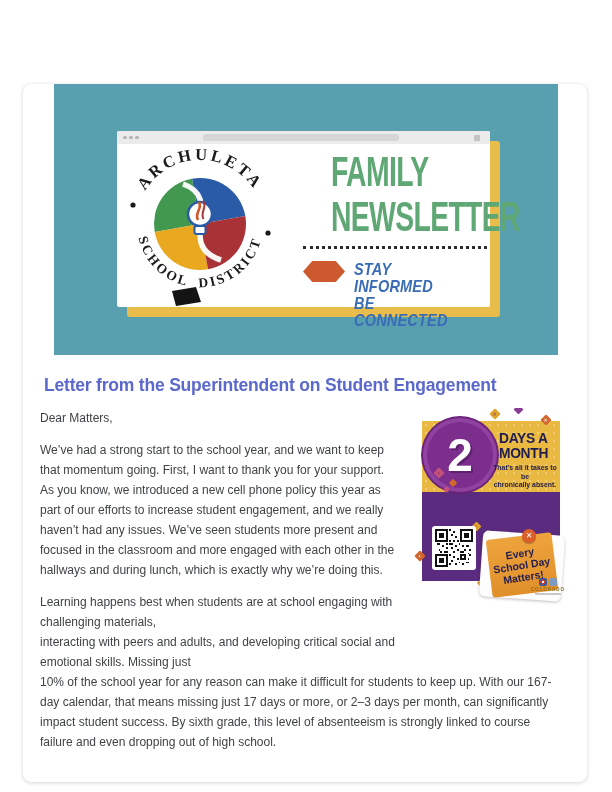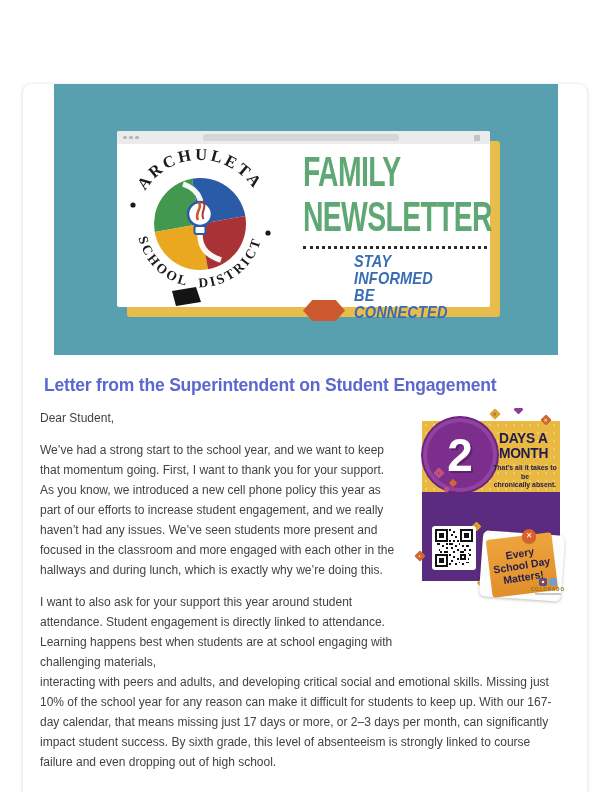--- a/index.html
+++ b/index.html
@@ -29,24 +29,24 @@
     background:#d6d6d6; border-radius:3px; }
   .chrome .winbtn { position:absolute; right:10px; top:3.5px; width:6px; height:6px;
     background:#c3c3c3; }
 
   .logo-svg { position:absolute; left:8px; top:11px; overflow:visible; }
   .ring-text { font-family:"Liberation Serif","DejaVu Serif",serif; font-weight:bold;
     fill:#1b1b1b; }
 
   .banner-right { position:absolute; left:186px; top:18px; width:182px; }
   .nl-title { font-weight:bold; color:#5fa875; font-size:43px; line-height:45px;
-    letter-spacing:-1px; white-space:nowrap; }
+    letter-spacing:-1px; white-space:nowrap;margin-left:28px; }
   .nl-title span { display:inline-block; transform:scaleX(.66); transform-origin:left; }
   .nl-dots { margin-top:7px; width:184px; border-top:3px dotted #2c2c2c; }
-  .tag-row { margin-top:4px; display:flex; align-items:flex-end; }
+  .tag-row { margin-top:12px; display:flex; align-items:flex-start; }
   .hexagon { width:42px; height:21px; background:#cd5a2e; flex:0 0 auto;
     clip-path:polygon(22% 0,78% 0,100% 50%,78% 100%,22% 100%,0 50%); }
   .tagline { margin-left:9px; font-style:italic; font-weight:bold; color:#3a6cb6;
     font-size:16.5px; line-height:17px; white-space:pre-line;
     transform:scaleX(.88); transform-origin:left; letter-spacing:.2px; }
 
   
   .letter { padding:0 17px; }
   .letter h1 { margin:20px 4px 12px; font-size:17.5px; font-weight:bold;
     color:#5b68cc; letter-spacing:-.2px; }
@@ -290,30 +290,28 @@
         <div class="dm dm-orange s8" style="left:-3px;top:140px">
             <span style="color:#fff">•</span>
           </div>
         <div class="dm dm-purple s6" style="left:66px;top:158px"></div>
         <div class="dm dm-gold s6" style="left:59px;top:168px"></div>
         <div class="dm dm-purple s7" style="left:74px;top:170px">
             <span style="color:#fff">✕</span>
           </div>
       </div>
 
-      <p class="body-text">Dear Student,</p>
+      <p class="body-text">Dear Matters,</p>
       <p class="body-text">We’ve had a strong start to the school year, and we want to keep
 that momentum going. First, I want to thank you for your support.
 As you know, we introduced a new cell phone policy this year as
 part of our efforts to increase student engagement, and we really
 haven’t had any issues. We’ve seen students more present and
 focused in the classroom and more engaged with each other in the
 hallways and during lunch, which is exactly why we’re doing this.</p>
-      <p class="body-text joined">I want to also ask for your support this year around student
-attendance. Student engagement is directly linked to attendance.</p>
       <p class="body-text">Learning happens best when students are at school engaging with challenging materials,
 interacting with peers and adults, and developing critical social and emotional skills. Missing just
 10% of the school year for any reason can make it difficult for students to keep up. With our 167-
 day calendar, that means missing just 17 days or more, or 2–3 days per month, can significantly
 impact student success. By sixth grade, this level of absenteeism is strongly linked to course
 failure and even dropping out of high school.</p>
     </div>
   </div>
 
 </div>

